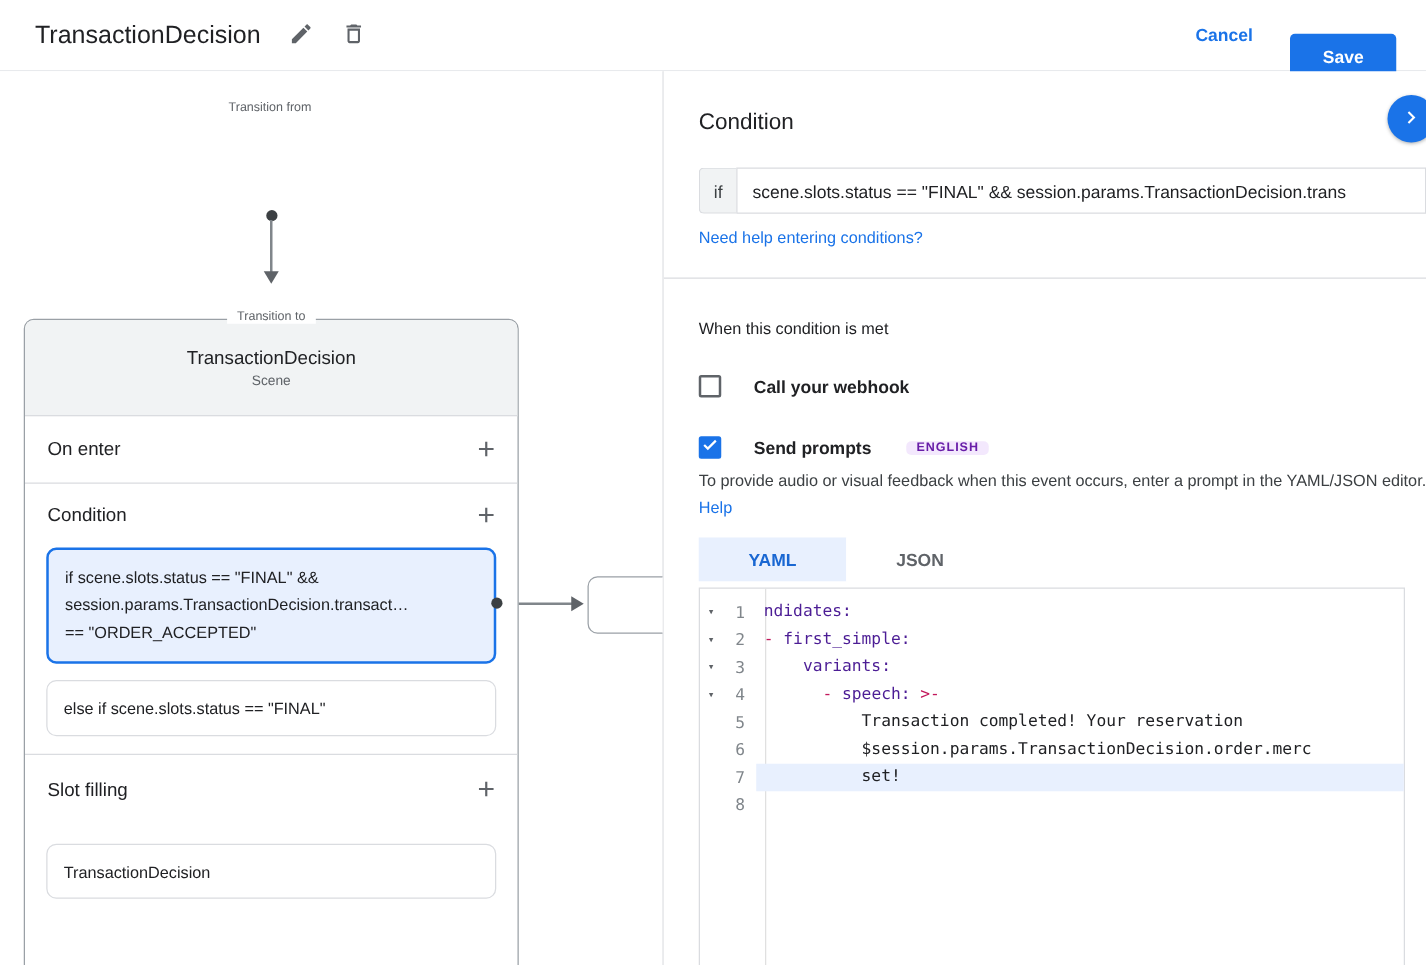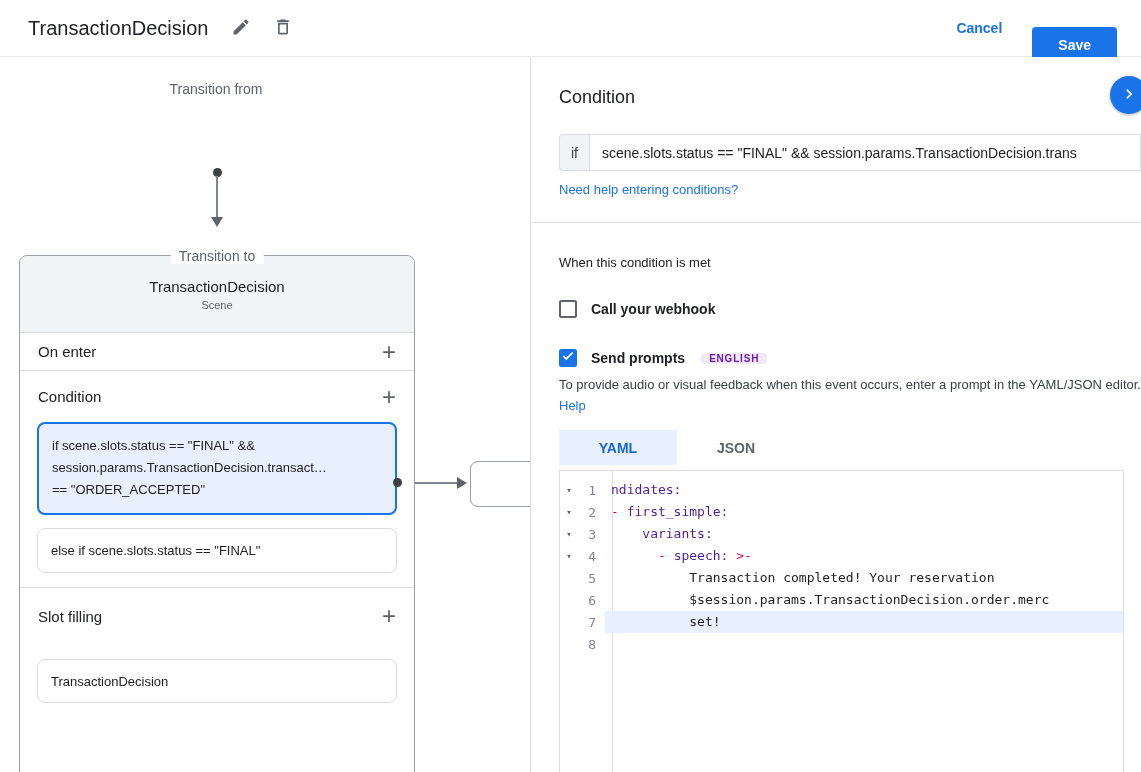--- a/index.html
+++ b/index.html
@@ -17,40 +17,40 @@
   .save-btn { background:#1a73e8; color:#fff; font-size:14px; font-weight:700;
     padding:10px 26px; border-radius:4px; border:none; cursor:pointer;margin-top:33px; }
 
   
   .main { display:flex; height:715px; }
   .left-panel { width:531px; flex:none; position:relative; overflow:hidden;
     border-right:1px solid #dadce0; background:#fff; }
   .right-panel { flex:1; position:relative; overflow:hidden; background:#fff; }
 
   
-  .node-label { position:absolute; transform:translateX(-50%); font-size:14px; color:#5f6368;
+  .node-label { position:absolute; transform:translateX(-50%); font-size:10px; color:#5f6368;
     background:#fff; padding:0 8px; z-index:3; white-space:nowrap; }
   .tfrom-box { position:absolute; top:30px; left:85px; width:263px; height:85px;
     border:1px solid #9aa0a6; border-radius:8px; display:flex; align-items:center;
     justify-content:center; font-size:14px; background:#fff; }
   .vconn-dot { position:absolute; top:111px; left:213px; width:9px; height:9px;
     border-radius:50%; background:#3c4043; }
   .vconn-line { position:absolute; top:119px; left:216px; width:2px; height:42px; background:#80868b; }
   .vconn-arrow { position:absolute; top:160px; left:211px; width:0; height:0;
     border-left:6px solid transparent; border-right:6px solid transparent; border-top:10px solid #5f6368; }
 
   .scene-card { position:absolute; top:198px; left:19px; width:396px; height:600px;
     border:1px solid #9aa0a6; border-radius:8px; background:#fff; overflow:hidden; }
   .card-header { height:77px; background:#f1f3f4; border-bottom:1px solid #dadce0;
     display:flex; flex-direction:column; align-items:center; justify-content:center; gap:4px; }
   .card-title { font-size:15px; color:#202124; }
   .card-subtitle { font-size:11px; color:#5f6368; }
   .card-row { padding:0 18px; display:flex; align-items:center; justify-content:space-between;
     font-size:15px; color:#202124; }
-  .row-onenter { height:38px; border-bottom:1px solid #dadce0; }
+  .row-onenter { height:54px; border-bottom:1px solid #dadce0; }
   .row-cond-header { height:51px; }
   .row-slot-header { height:56px; }
   .plus-btn { font-size:24px; font-weight:300; color:#5f6368; background:none; border:none;
     cursor:pointer; line-height:1; }
   .cond-card-active { margin:0 17px; height:93px; border:2px solid #1a73e8; background:#e8f0fe;
     border-radius:8px; padding:11px 13px; font-size:13px; line-height:22px; color:#202124;
     white-space:pre-line; overflow:hidden; cursor:pointer; }
   .gap13 { height:13px; } .gap15 { height:15px; }
   .plain-card { margin:0 17px; border:1px solid #dadce0; border-radius:8px; padding:0 13px;
     font-size:13px; color:#202124; display:flex; align-items:center; cursor:pointer; background:#fff; }
@@ -74,21 +74,21 @@
   .if-row { position:absolute; top:77px; left:28px; right:0; height:37px; display:flex; }
   .if-label { width:30px; flex:none; background:#f1f3f4; border:1px solid #dadce0; border-right:none;
     border-radius:4px 0 0 4px; display:flex; align-items:center; justify-content:center;
     font-size:14px; color:#3c4043; }
   .if-input { flex:1; border:1px solid #dadce0; padding:0 12px; font-size:14px; color:#202124;
     display:flex; align-items:center; white-space:nowrap; overflow:hidden; background:#fff; }
   .help-link { position:absolute; top:125px; left:28px; font-size:13px; color:#1a73e8;
     text-decoration:none; cursor:pointer; }
   .hdivider { position:absolute; top:165px; left:0; right:0; border-top:1px solid #dadce0; }
   .when-heading { position:absolute; top:198px; left:28px; font-size:13px; color:#202124; }
-  .cb-row { position:absolute; left:28px; display:flex; align-items:center; }
+  .cb-row { position:absolute; left:28px; display:flex; align-items:center;gap:12px; }
   .cb-row1 { top:243px; } .cb-row2 { top:292px; }
   .cb { width:18px; height:18px; border:2px solid #5f6368; border-radius:2px; background:#fff;
     cursor:pointer; flex:none; }
   .cb.checked { background:#1a73e8; border-color:#1a73e8; display:flex; align-items:center;
     justify-content:center; }
   .cb-label { margin-left:14px; font-size:14px; font-weight:700; color:#202124; }
   .badge { margin-left:16px; background:#f3e8fd; color:#681da8; font-size:10px; font-weight:700;
     letter-spacing:.8px; padding:0 8px; border-radius:4px; }
   .desc { position:absolute; top:318px; left:28px; width:588px; font-size:13px;
     line-height:1.6; color:#3c4043; }

